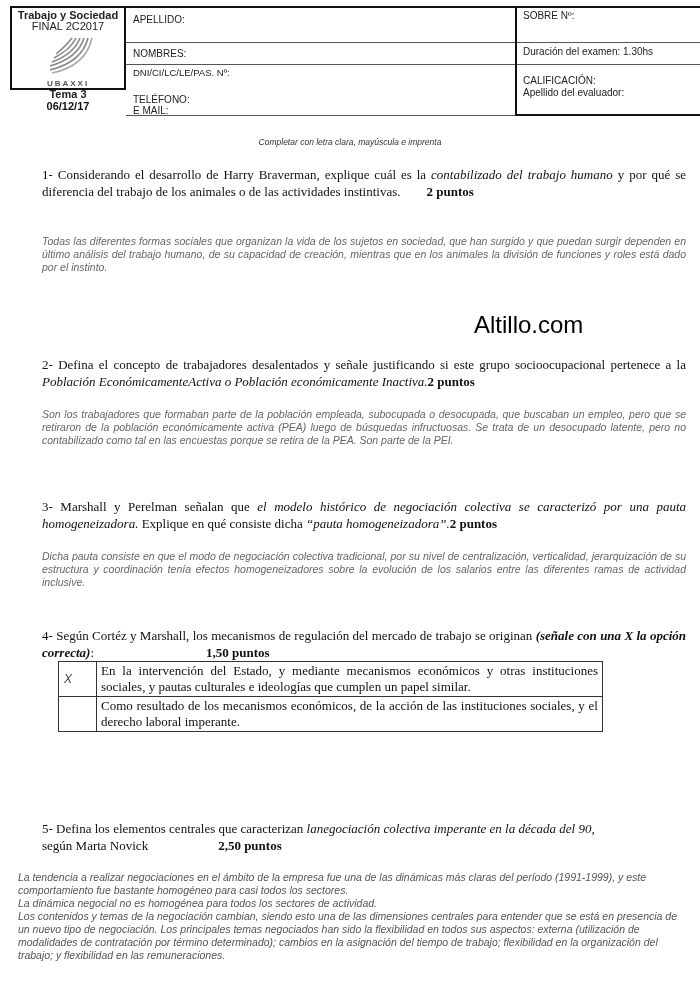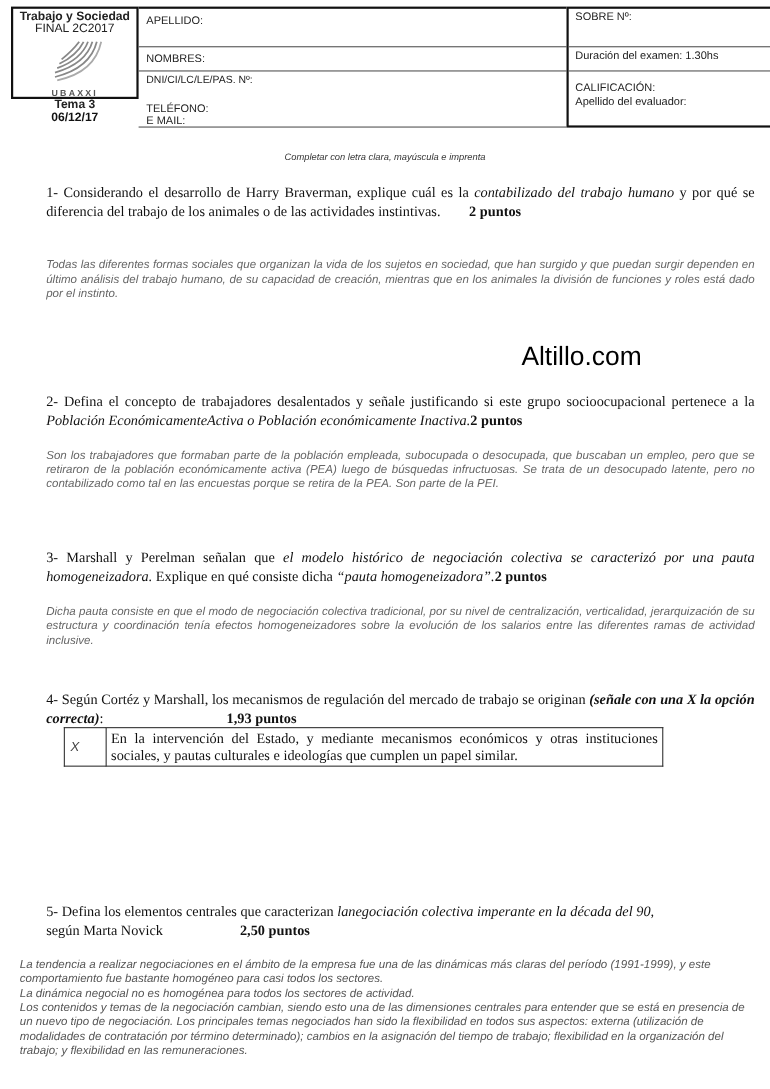--- a/index.html
+++ b/index.html
@@ -97,27 +97,31 @@
 </div>
 
 <div class="q" style="top:498px;">
   <span>3-</span><span> Marshall y Perelman señalan que </span><i>el modelo histórico de negociación colectiva se caracterizó por una pauta homogeneizadora.</i><span> Explique en qué consiste dicha </span><i>“pauta homogeneizadora”.</i><b>2 puntos</b>
 </div>
 <div class="ans" style="top:550px;">
   <p>Dicha pauta consiste en que el modo de negociación colectiva tradicional, por su nivel de centralización, verticalidad, jerarquización de su estructura y coordinación tenía efectos homogeneizadores sobre la evolución de los salarios entre las diferentes ramas de actividad inclusive.</p>
 </div>
 
 <div class="q" style="top:627px;">
-  <span>4-</span><span> Según Cortéz y Marshall, los mecanismos de regulación del mercado de trabajo se originan </span><b><i>(señale con una X la opción correcta)</i></b><span>:</span><span style="display:inline-block;width:112px;"></span><b>1,93 puntos</b>
+  <span>4-</span><span> Según Cortéz y Marshall, los mecanismos de regulación del mercado de trabajo se originan </span><b><i>(señale con una X la opción correcta)</i></b><span>:</span><span style="display:inline-block;width:112px;"></span><b>1,50 puntos</b>
 </div>
 <table class="opt-table">
   <tbody>
   <tr>
     <td class="mark">X</td>
     <td class="txt">En la intervención del Estado, y mediante mecanismos económicos y otras instituciones sociales, y pautas culturales e ideologías que cumplen un papel similar.</td>
+  </tr>
+  <tr>
+    <td class="mark"></td>
+    <td class="txt">Como resultado de los mecanismos económicos, de la acción de las instituciones sociales, y el derecho laboral imperante.</td>
   </tr>
 </tbody>
   </table>
 
 <div class="q" style="top:820px;">
   <span>5-</span><span> Defina los elementos centrales que caracterizan </span><i>lanegociación colectiva imperante en la década del 90,</i><br><span> según Marta Novick</span><span style="display:inline-block;width:70px;"></span><b>2,50 puntos</b>
 </div>
 <div class="ans5" style="top:871px;">
   <p>La tendencia a realizar negociaciones en el ámbito de la empresa fue una de las dinámicas más claras del período (1991-1999), y este comportamiento fue bastante homogéneo para casi todos los sectores.</p>
   <p>La dinámica negocial no es homogénea para todos los sectores de actividad.</p>

